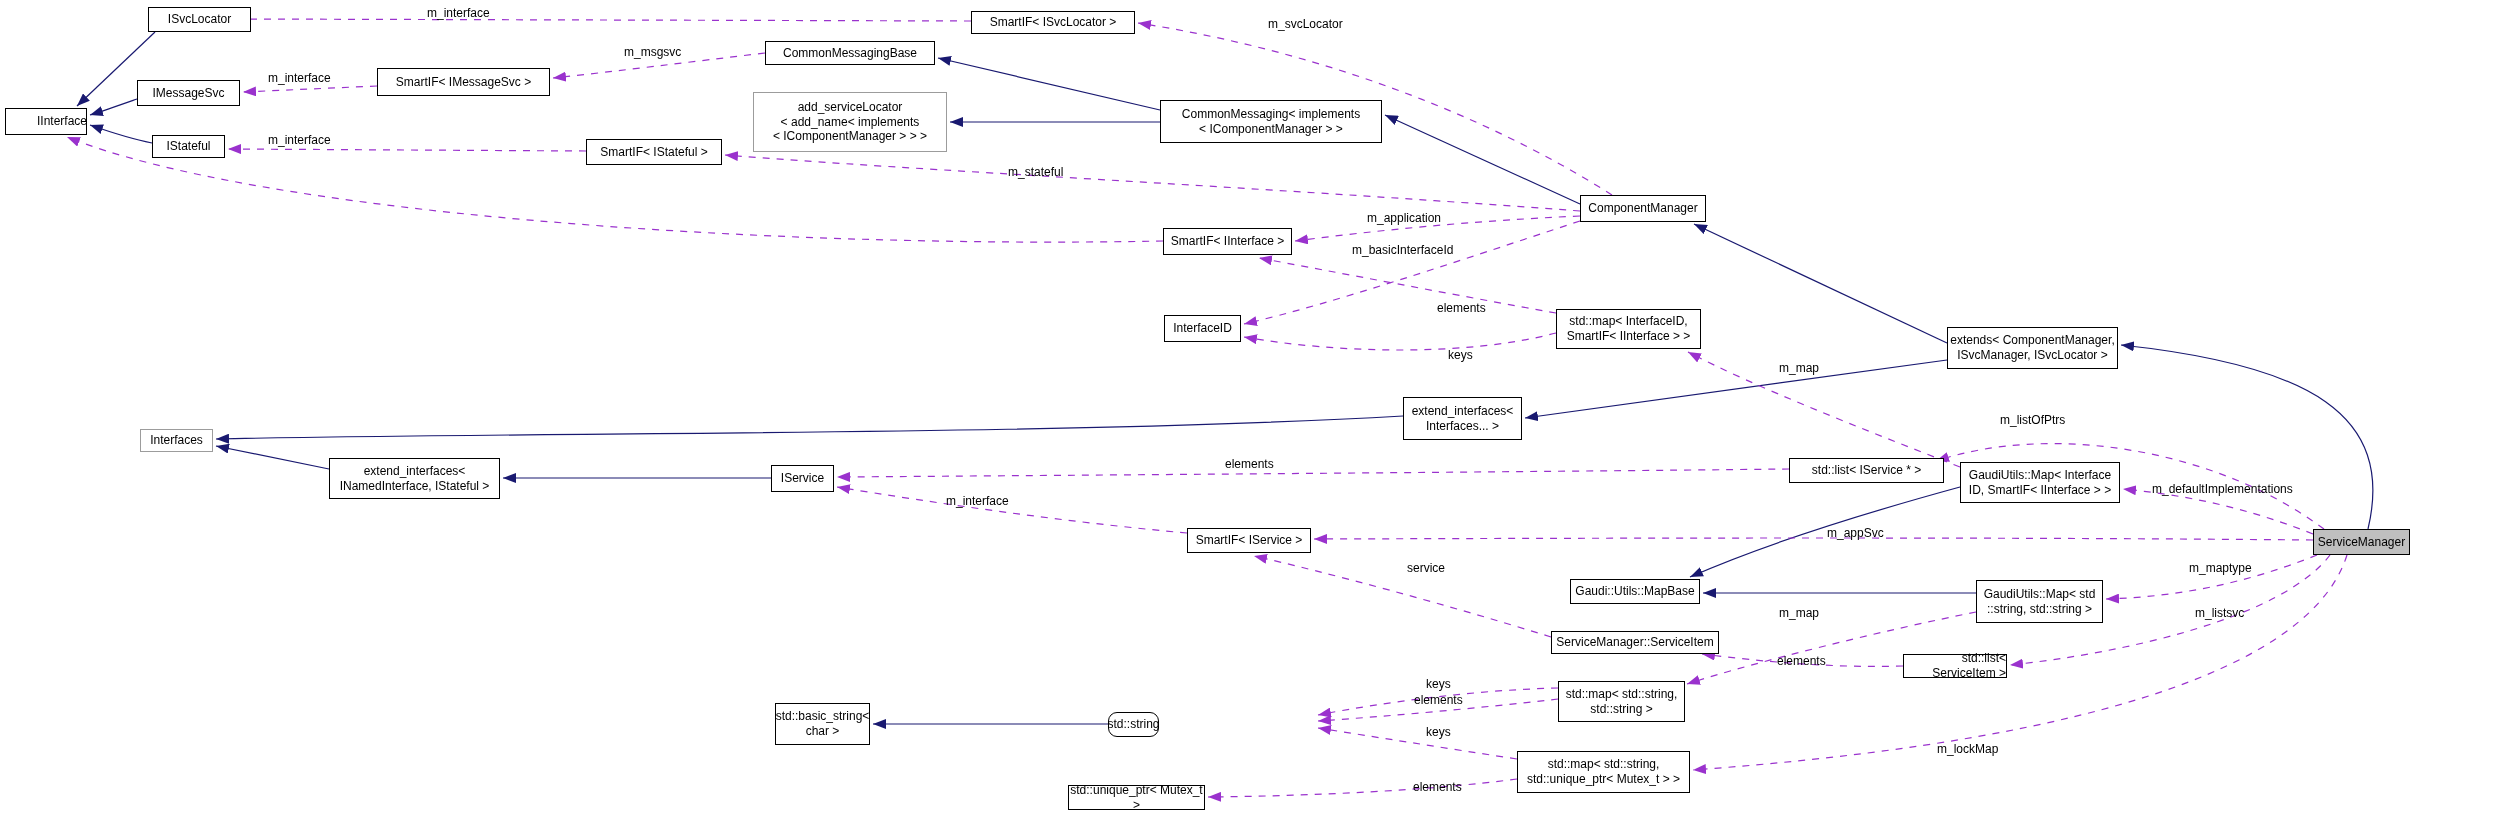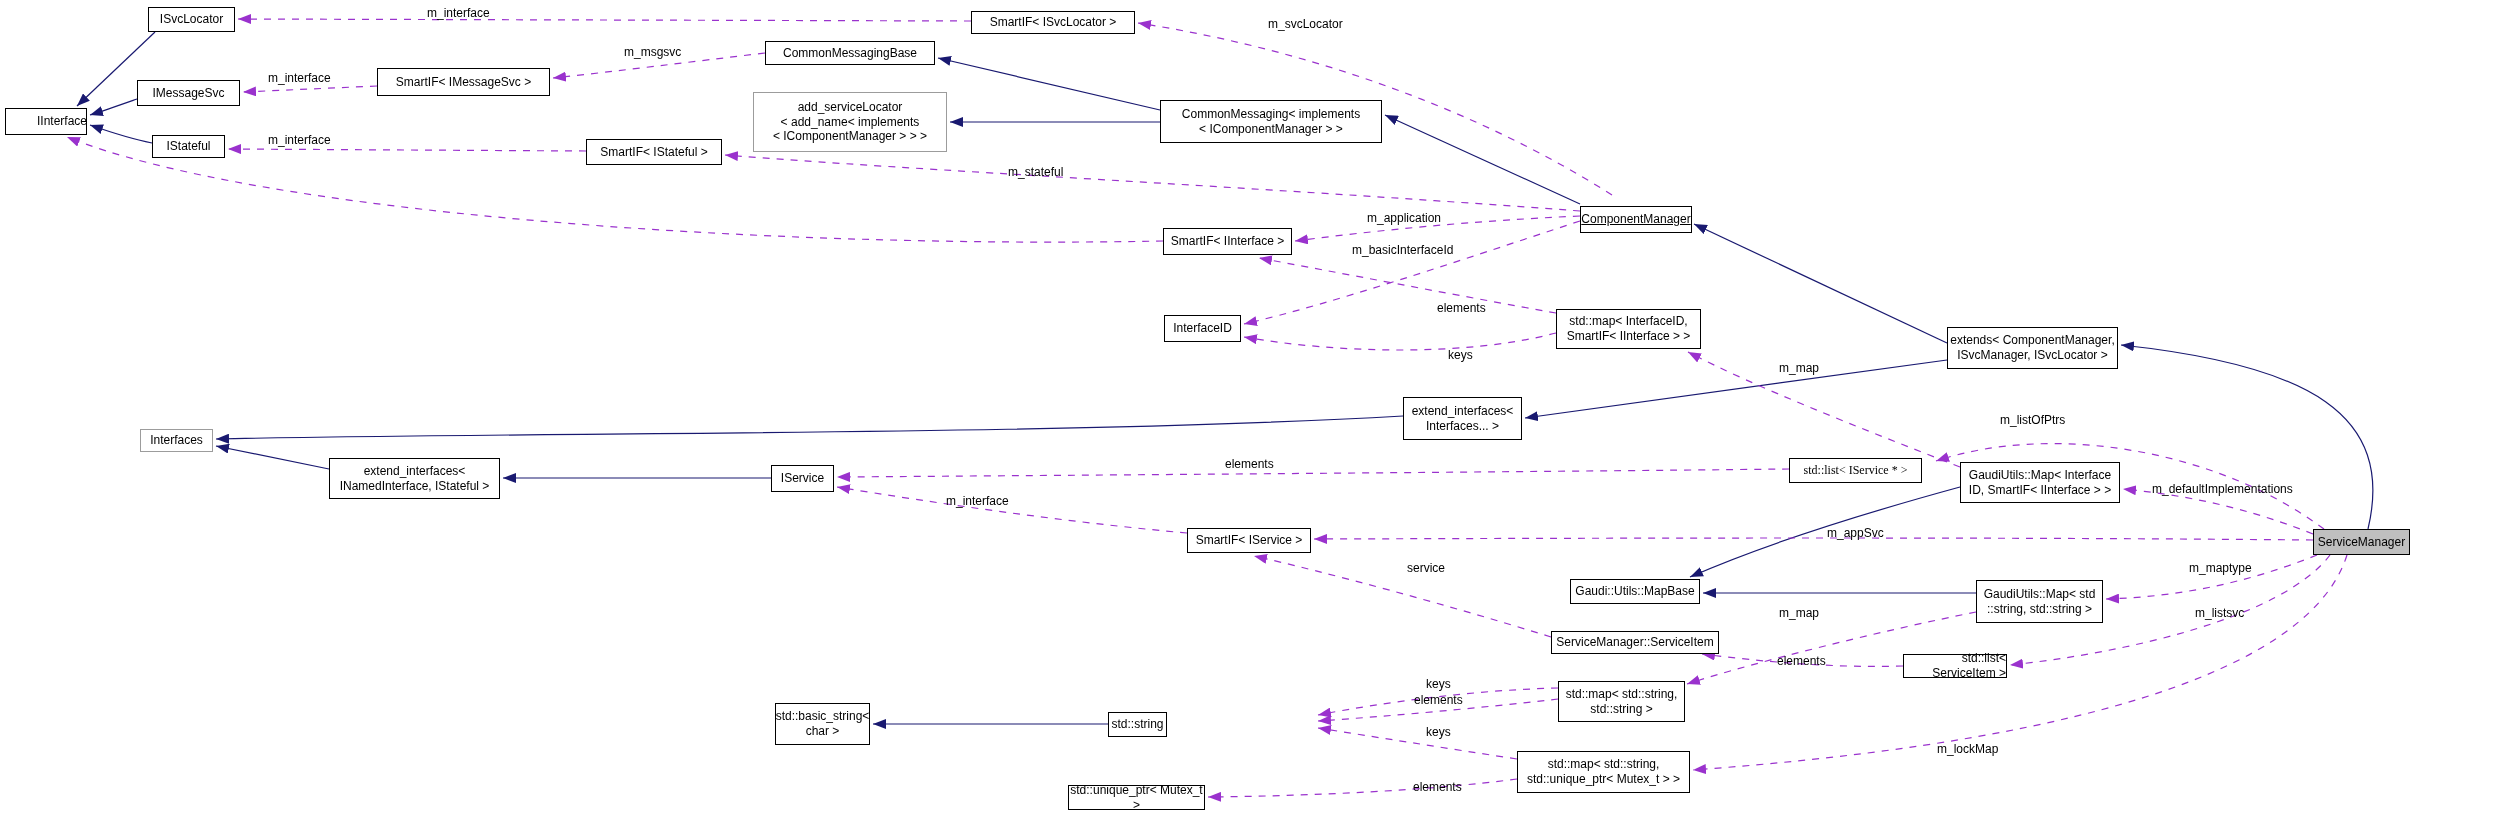--- a/index.html
+++ b/index.html
@@ -85,60 +85,60 @@
         <path d="M 1789,469 C 1510,472 1110,475 837,477" fill="none" stroke="#9a32cd" stroke-width="1.2" stroke-dasharray="7,7" marker-end="url(#arrow-dashed)"></path>
         <path d="M 1558,688 C 1475,690 1385,702 1318,715" fill="none" stroke="#9a32cd" stroke-width="1.2" stroke-dasharray="7,7" marker-end="url(#arrow-dashed)"></path>
         <path d="M 1558,699 C 1480,708 1392,716 1318,721" fill="none" stroke="#9a32cd" stroke-width="1.2" stroke-dasharray="7,7" marker-end="url(#arrow-dashed)"></path>
         <path d="M 1517,759 C 1445,748 1375,737 1318,728" fill="none" stroke="#9a32cd" stroke-width="1.2" stroke-dasharray="7,7" marker-end="url(#arrow-dashed)"></path>
         <path d="M 1517,779 C 1435,790 1315,796 1208,797" fill="none" stroke="#9a32cd" stroke-width="1.2" stroke-dasharray="7,7" marker-end="url(#arrow-dashed)"></path>
         <path d="M 1163,241 C 760,249 255,213 67,137" fill="none" stroke="#9a32cd" stroke-width="1.2" stroke-dasharray="7,7" marker-end="url(#arrow-dashed)"></path>
       </g>
   </svg>
   <div id="nodes">
       <div class="node" style="left: 5px; top: 108px; width: 82px; height: 27px; padding-left: 32px;">IInterface</div>
-      <div class="node" style="left: 148px; top: 7px; width: 87px; height: 25px;">ISvcLocator</div>
+      <div class="node" style="left: 148px; top: 7px; width: 103px; height: 25px;">ISvcLocator</div>
       <div class="node" style="left: 137px; top: 80px; width: 103px; height: 26px;">IMessageSvc</div>
       <div class="node" style="left: 152px; top: 135px; width: 73px; height: 23px;">IStateful</div>
       <div class="node" style="left: 377px; top: 68px; width: 173px; height: 28px;">SmartIF&lt; IMessageSvc &gt;</div>
       <div class="node" style="left: 586px; top: 139px; width: 136px; height: 26px;">SmartIF&lt; IStateful &gt;</div>
       <div class="node" style="left: 765px; top: 41px; width: 170px; height: 24px;">CommonMessagingBase</div>
       <div class="node gray" style="left: 753px; top: 92px; width: 194px; height: 60px;">add_serviceLocator
 &lt; add_name&lt; implements
 &lt; IComponentManager &gt; &gt; &gt;</div>
       <div class="node" style="left: 971px; top: 11px; width: 164px; height: 23px;">SmartIF&lt; ISvcLocator &gt;</div>
       <div class="node" style="left: 1160px; top: 100px; width: 222px; height: 43px;">CommonMessaging&lt; implements
 &lt; IComponentManager &gt; &gt;</div>
-      <div class="node" style="left: 1580px; top: 206px; width: 112px; height: 27px; text-decoration: underline;">ComponentManager</div>
+      <div class="node" style="left: 1580px; top: 195px; width: 126px; height: 27px;">ComponentManager</div>
       <div class="node" style="left: 1163px; top: 228px; width: 129px; height: 27px;">SmartIF&lt; IInterface &gt;</div>
       <div class="node" style="left: 1164px; top: 315px; width: 77px; height: 27px;">InterfaceID</div>
       <div class="node" style="left: 1556px; top: 309px; width: 145px; height: 40px;">std::map&lt; InterfaceID,
 SmartIF&lt; IInterface &gt; &gt;</div>
       <div class="node" style="left: 1947px; top: 327px; width: 171px; height: 42px;">extends&lt; ComponentManager,
 ISvcManager, ISvcLocator &gt;</div>
       <div class="node" style="left: 1403px; top: 397px; width: 119px; height: 43px;">extend_interfaces&lt;
 Interfaces... &gt;</div>
       <div class="node gray" style="left: 140px; top: 429px; width: 73px; height: 23px;">Interfaces</div>
       <div class="node" style="left: 329px; top: 458px; width: 171px; height: 41px;">extend_interfaces&lt;
 INamedInterface, IStateful &gt;</div>
       <div class="node" style="left: 771px; top: 465px; width: 63px; height: 27px;">IService</div>
-      <div class="node" style="left: 1789px; top: 458px; width: 133px; height: 25px; font-family: Liberation Serif, serif;">std::list&lt; IService * &gt;</div>
+      <div class="node" style="left: 1789px; top: 458px; width: 155px; height: 25px;">std::list&lt; IService * &gt;</div>
       <div class="node" style="left: 1960px; top: 462px; width: 160px; height: 41px;">GaudiUtils::Map&lt; Interface
 ID, SmartIF&lt; IInterface &gt; &gt;</div>
       <div class="node" style="left: 1187px; top: 528px; width: 124px; height: 25px;">SmartIF&lt; IService &gt;</div>
       <div class="node" style="left: 1570px; top: 579px; width: 130px; height: 25px;">Gaudi::Utils::MapBase</div>
       <div class="node" style="left: 1976px; top: 580px; width: 127px; height: 43px;">GaudiUtils::Map&lt; std
 ::string, std::string &gt;</div>
       <div class="node" style="left: 1551px; top: 631px; width: 168px; height: 23px;">ServiceManager::ServiceItem</div>
       <div class="node" style="left: 1903px; top: 654px; width: 104px; height: 24px; text-align: right;">std::list&lt; ServiceItem &gt;</div>
       <div class="node" style="left: 1558px; top: 681px; width: 127px; height: 41px;">std::map&lt; std::string,
 std::string &gt;</div>
       <div class="node main" style="left: 2313px; top: 529px; width: 97px; height: 26px;">ServiceManager</div>
       <div class="node" style="left: 775px; top: 703px; width: 95px; height: 42px;">std::basic_string&lt;
 char &gt;</div>
-      <div class="node" style="left: 1108px; top: 712px; width: 59px; height: 25px;">std::string</div>
+      <div class="node" style="left: 1108px; top: 712px; width: 51px; height: 25px; border-radius: 9px;">std::string</div>
       <div class="node" style="left: 1517px; top: 751px; width: 173px; height: 42px;">std::map&lt; std::string,
 std::unique_ptr&lt; Mutex_t &gt; &gt;</div>
       <div class="node" style="left: 1068px; top: 785px; width: 137px; height: 25px;">std::unique_ptr&lt; Mutex_t &gt;</div>
     </div>
   <div id="labels">
       <div class="edge-label" style="left: 427px; top: 6px;">m_interface</div>
       <div class="edge-label" style="left: 1229px; top: 17px; padding-left: 39px;">m_svcLocator</div>
       <div class="edge-label" style="left: 624px; top: 45px;">m_msgsvc</div>
       <div class="edge-label" style="left: 268px; top: 71px;">m_interface</div>
       <div class="edge-label" style="left: 268px; top: 133px;">m_interface</div>

